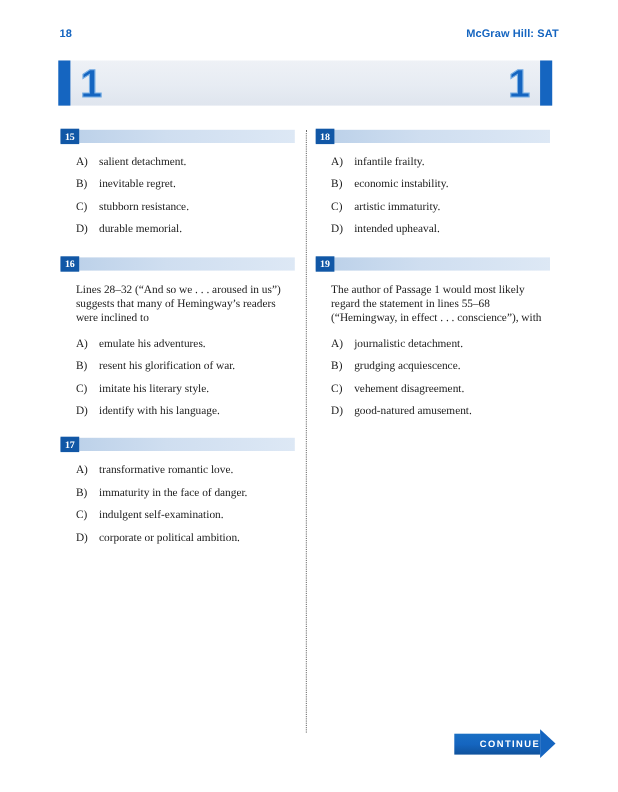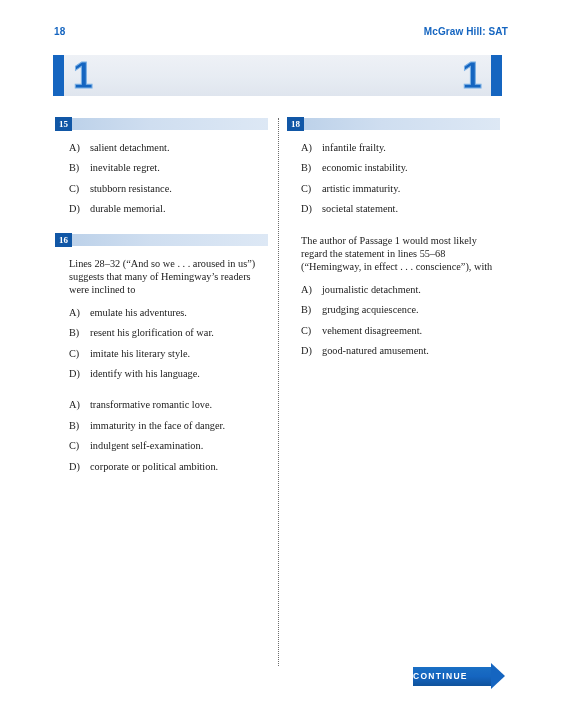--- a/index.html
+++ b/index.html
@@ -151,21 +151,21 @@
     top: 667px;
     width: 78px;
     height: 19px;
     background: linear-gradient(to bottom, #1a6fc4 0%, #1565c0 50%, #0f529c 100%);
     color: #ffffff;
     font-family: "Liberation Sans", sans-serif;
     font-weight: bold;
     font-size: 8.5px;
     letter-spacing: 1.3px;
     line-height: 19px;
-    text-align: left;
+    text-align: right;
   }
   .continue-arrow {
     position: absolute;
     left: 491px;
     top: 663px;
     width: 0;
     height: 0;
     border-top: 13px solid transparent;
     border-bottom: 13px solid transparent;
     border-left: 14px solid #1565c0;
@@ -207,42 +207,48 @@
       </div>
       <p class="qstem">Lines 28–32 (“And so we . . . aroused in us”) suggests that many of Hemingway’s readers were inclined to</p>
       <ul class="choices">
         <li class="choice"><span class="choice-letter">A)</span><span>emulate his adventures.</span></li>
         <li class="choice"><span class="choice-letter">B)</span><span>resent his glorification of war.</span></li>
         <li class="choice"><span class="choice-letter">C)</span><span>imitate his literary style.</span></li>
         <li class="choice"><span class="choice-letter">D)</span><span>identify with his language.</span></li>
       </ul>
     </div>
     <div class="qblock">
+      <div class="qbar">
+        <div class="qnum">17</div>
+      </div>
       <ul class="choices">
         <li class="choice"><span class="choice-letter">A)</span><span>transformative romantic love.</span></li>
         <li class="choice"><span class="choice-letter">B)</span><span>immaturity in the face of danger.</span></li>
         <li class="choice"><span class="choice-letter">C)</span><span>indulgent self-examination.</span></li>
         <li class="choice"><span class="choice-letter">D)</span><span>corporate or political ambition.</span></li>
       </ul>
     </div>
   </div>
 
 <div class="col col-right" id="col-right">
     <div class="qblock">
       <div class="qbar">
         <div class="qnum">18</div>
       </div>
       <ul class="choices">
         <li class="choice"><span class="choice-letter">A)</span><span>infantile frailty.</span></li>
         <li class="choice"><span class="choice-letter">B)</span><span>economic instability.</span></li>
         <li class="choice"><span class="choice-letter">C)</span><span>artistic immaturity.</span></li>
-        <li class="choice"><span class="choice-letter">D)</span><span>societal statement.</span></li>
-      </ul>
-    </div>
-    <div class="qblock">
+        <li class="choice"><span class="choice-letter">D)</span><span>intended upheaval.</span></li>
+      </ul>
+    </div>
+    <div class="qblock">
+      <div class="qbar">
+        <div class="qnum">19</div>
+      </div>
       <p class="qstem">The author of Passage 1 would most likely regard the statement in lines 55–68 (“Hemingway, in effect . . . conscience”), with</p>
       <ul class="choices">
         <li class="choice"><span class="choice-letter">A)</span><span>journalistic detachment.</span></li>
         <li class="choice"><span class="choice-letter">B)</span><span>grudging acquiescence.</span></li>
         <li class="choice"><span class="choice-letter">C)</span><span>vehement disagreement.</span></li>
         <li class="choice"><span class="choice-letter">D)</span><span>good-natured amusement.</span></li>
       </ul>
     </div>
   </div>
 

